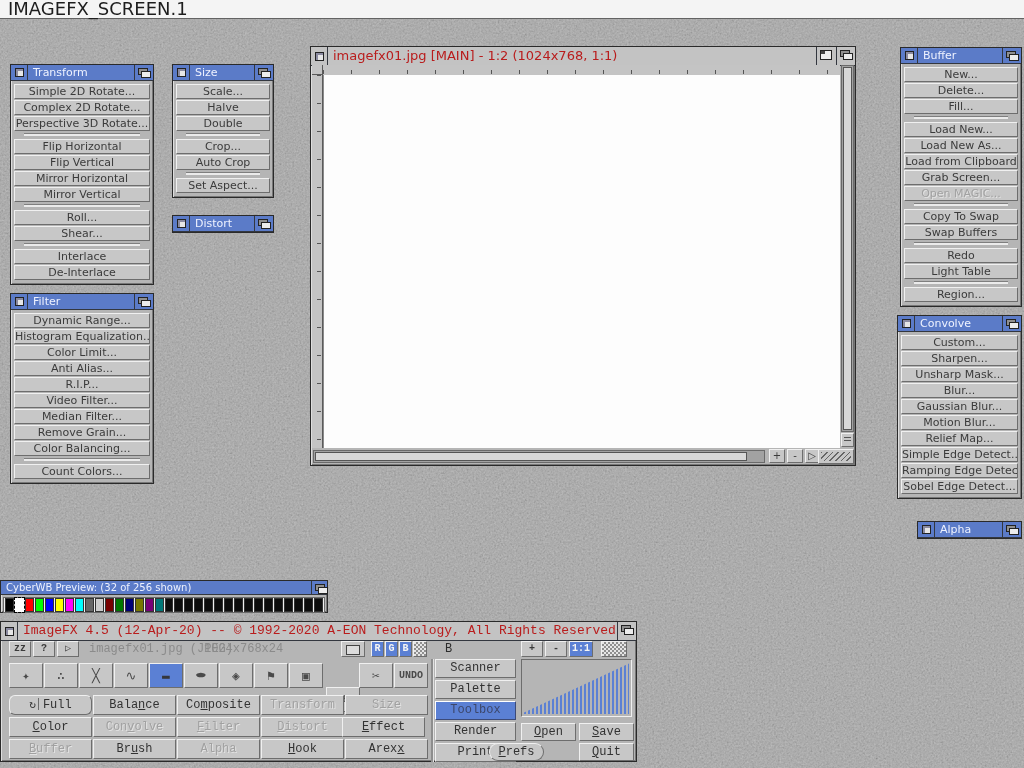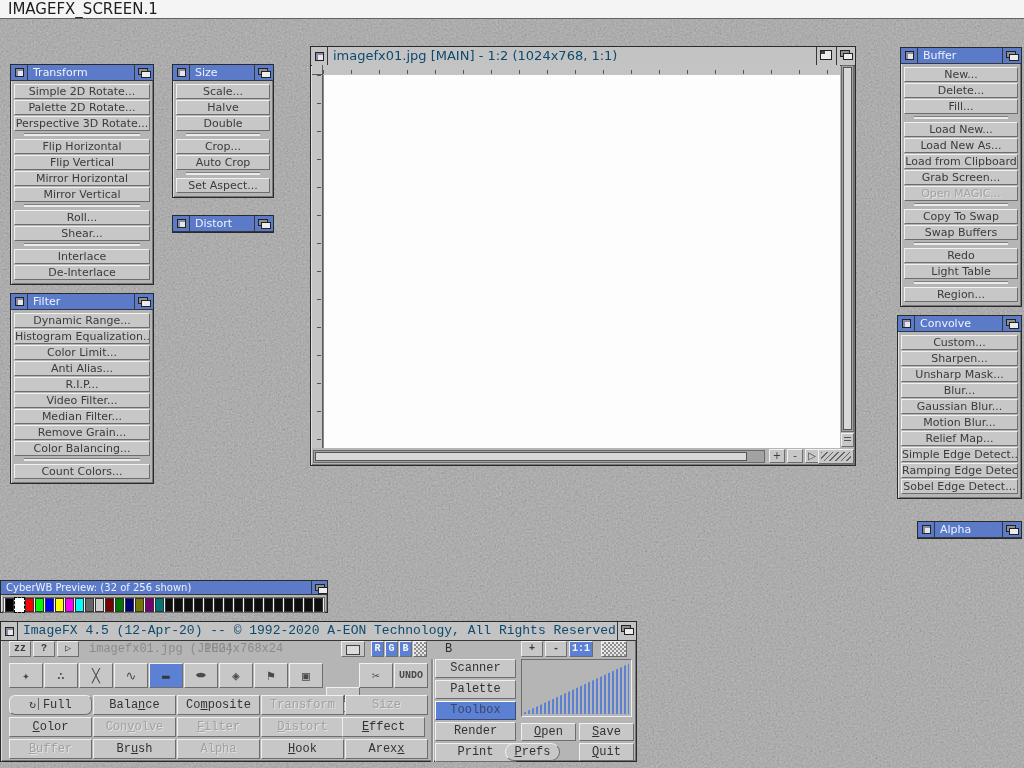--- a/index.html
+++ b/index.html
@@ -3,32 +3,32 @@
 <meta charset="utf-8">
 <style>
   html,body{margin:0;padding:0;}
   #screen{position:relative;width:1024px;height:768px;overflow:hidden;
     background:#9e9e9e;font-family:"DejaVu Sans",sans-serif;}
   .bg{position:absolute;left:0;top:0;}
 
   
   .screenbar{position:absolute;left:0;top:0;width:1024px;height:18px;background:#f4f4f4;
     border-bottom:1px solid #636363;}
-  .screenbar span{display:block;padding-left:8px;font-size:15px;line-height:18px;color:#1d1d1d;}
+  .screenbar span{display:block;padding-left:8px;font-size:18px;line-height:18px;color:#1d1d1d;}
 
   
   .win{position:absolute;background:#b5b5b5;border:1px solid #2a2a2a;
     box-shadow:inset 1px 1px 0 #dedede, inset -1px -1px 0 #777;box-sizing:border-box;}
   .tbar{display:flex;align-items:stretch;background:#5b7bc8;border-bottom:1px solid #33373f;height:15px;}
   .tbar.big{height:18px;}
   .tbar.inactive{background:#c3c3c3;}
   .ptitle{flex:1;color:#eef2ff;font-size:11px;line-height:15px;padding-left:5px;
     white-space:nowrap;overflow:hidden;}
   .tbar.big .ptitle{font-size:13px;line-height:18px;color:#eef2ff;}
-  .tbar.inactive .ptitle{color:#0c4a6e;}
+  .tbar.inactive .ptitle{color:#b91c1c;}
   .closeg{width:16px;border-right:1px solid #33373f;display:flex;align-items:center;justify-content:center;}
   .closeg::before{content:"";width:7px;height:7px;background:#e6e6e6;border:1px solid #222;
     box-shadow:inset 2px 2px 0 #8a8aa0;}
   .depthg{width:18px;border-left:1px solid #33373f;position:relative;}
   .depthg::before{content:"";position:absolute;left:3px;top:3px;width:8px;height:5px;
     background:#8f8f8f;border:1px solid #222;}
   .depthg::after{content:"";position:absolute;left:6px;top:6px;width:8px;height:5px;
     background:#ececec;border:1px solid #222;}
   .zoomg{width:19px;border-left:1px solid #33373f;position:relative;}
   .zoomg::before{content:"";position:absolute;left:3px;top:3px;width:10px;height:8px;border:1px solid #222;background:#ececec;}
@@ -290,34 +290,34 @@
         <div class="sidebtn" style="top: 121px;">Print</div>
       </div>
 
     <div class="preview">
       <div class="ramp"></div>
     </div>
 
     <div id="files">
         <div class="filebtn" style="left: 520px; top: 101px;"><u>O</u>pen</div>
         <div class="filebtn" style="left: 578px; top: 101px;"><u>S</u>ave</div>
-        <div class="filebtn" style="left: 504px; top: 121px; border-radius: 9px;"><u>P</u>refs</div>
+        <div class="filebtn" style="left: 488px; top: 121px; border-radius: 9px;"><u>P</u>refs</div>
         <div class="filebtn" style="left: 578px; top: 121px;"><u>Q</u>uit</div>
       </div>
   </div>
 
 <div class="win" style="left: 10px; top: 64px; width: 144px;">
       <div class="tbar">
         <div class="closeg"></div>
         <div class="ptitle">Transform</div>
         <div class="depthg"></div>
       </div>
       <div class="pbody">
         <div class="pbtn">Simple 2D Rotate...</div>
-        <div class="pbtn">Palette 2D Rotate...</div>
+        <div class="pbtn">Complex 2D Rotate...</div>
         <div class="pbtn">Perspective 3D Rotate...</div>
         <div class="psep"></div>
         <div class="pbtn">Flip Horizontal</div>
         <div class="pbtn">Flip Vertical</div>
         <div class="pbtn">Mirror Horizontal</div>
         <div class="pbtn">Mirror Vertical</div>
         <div class="psep"></div>
         <div class="pbtn">Roll...</div>
         <div class="pbtn">Shear...</div>
         <div class="psep"></div>

